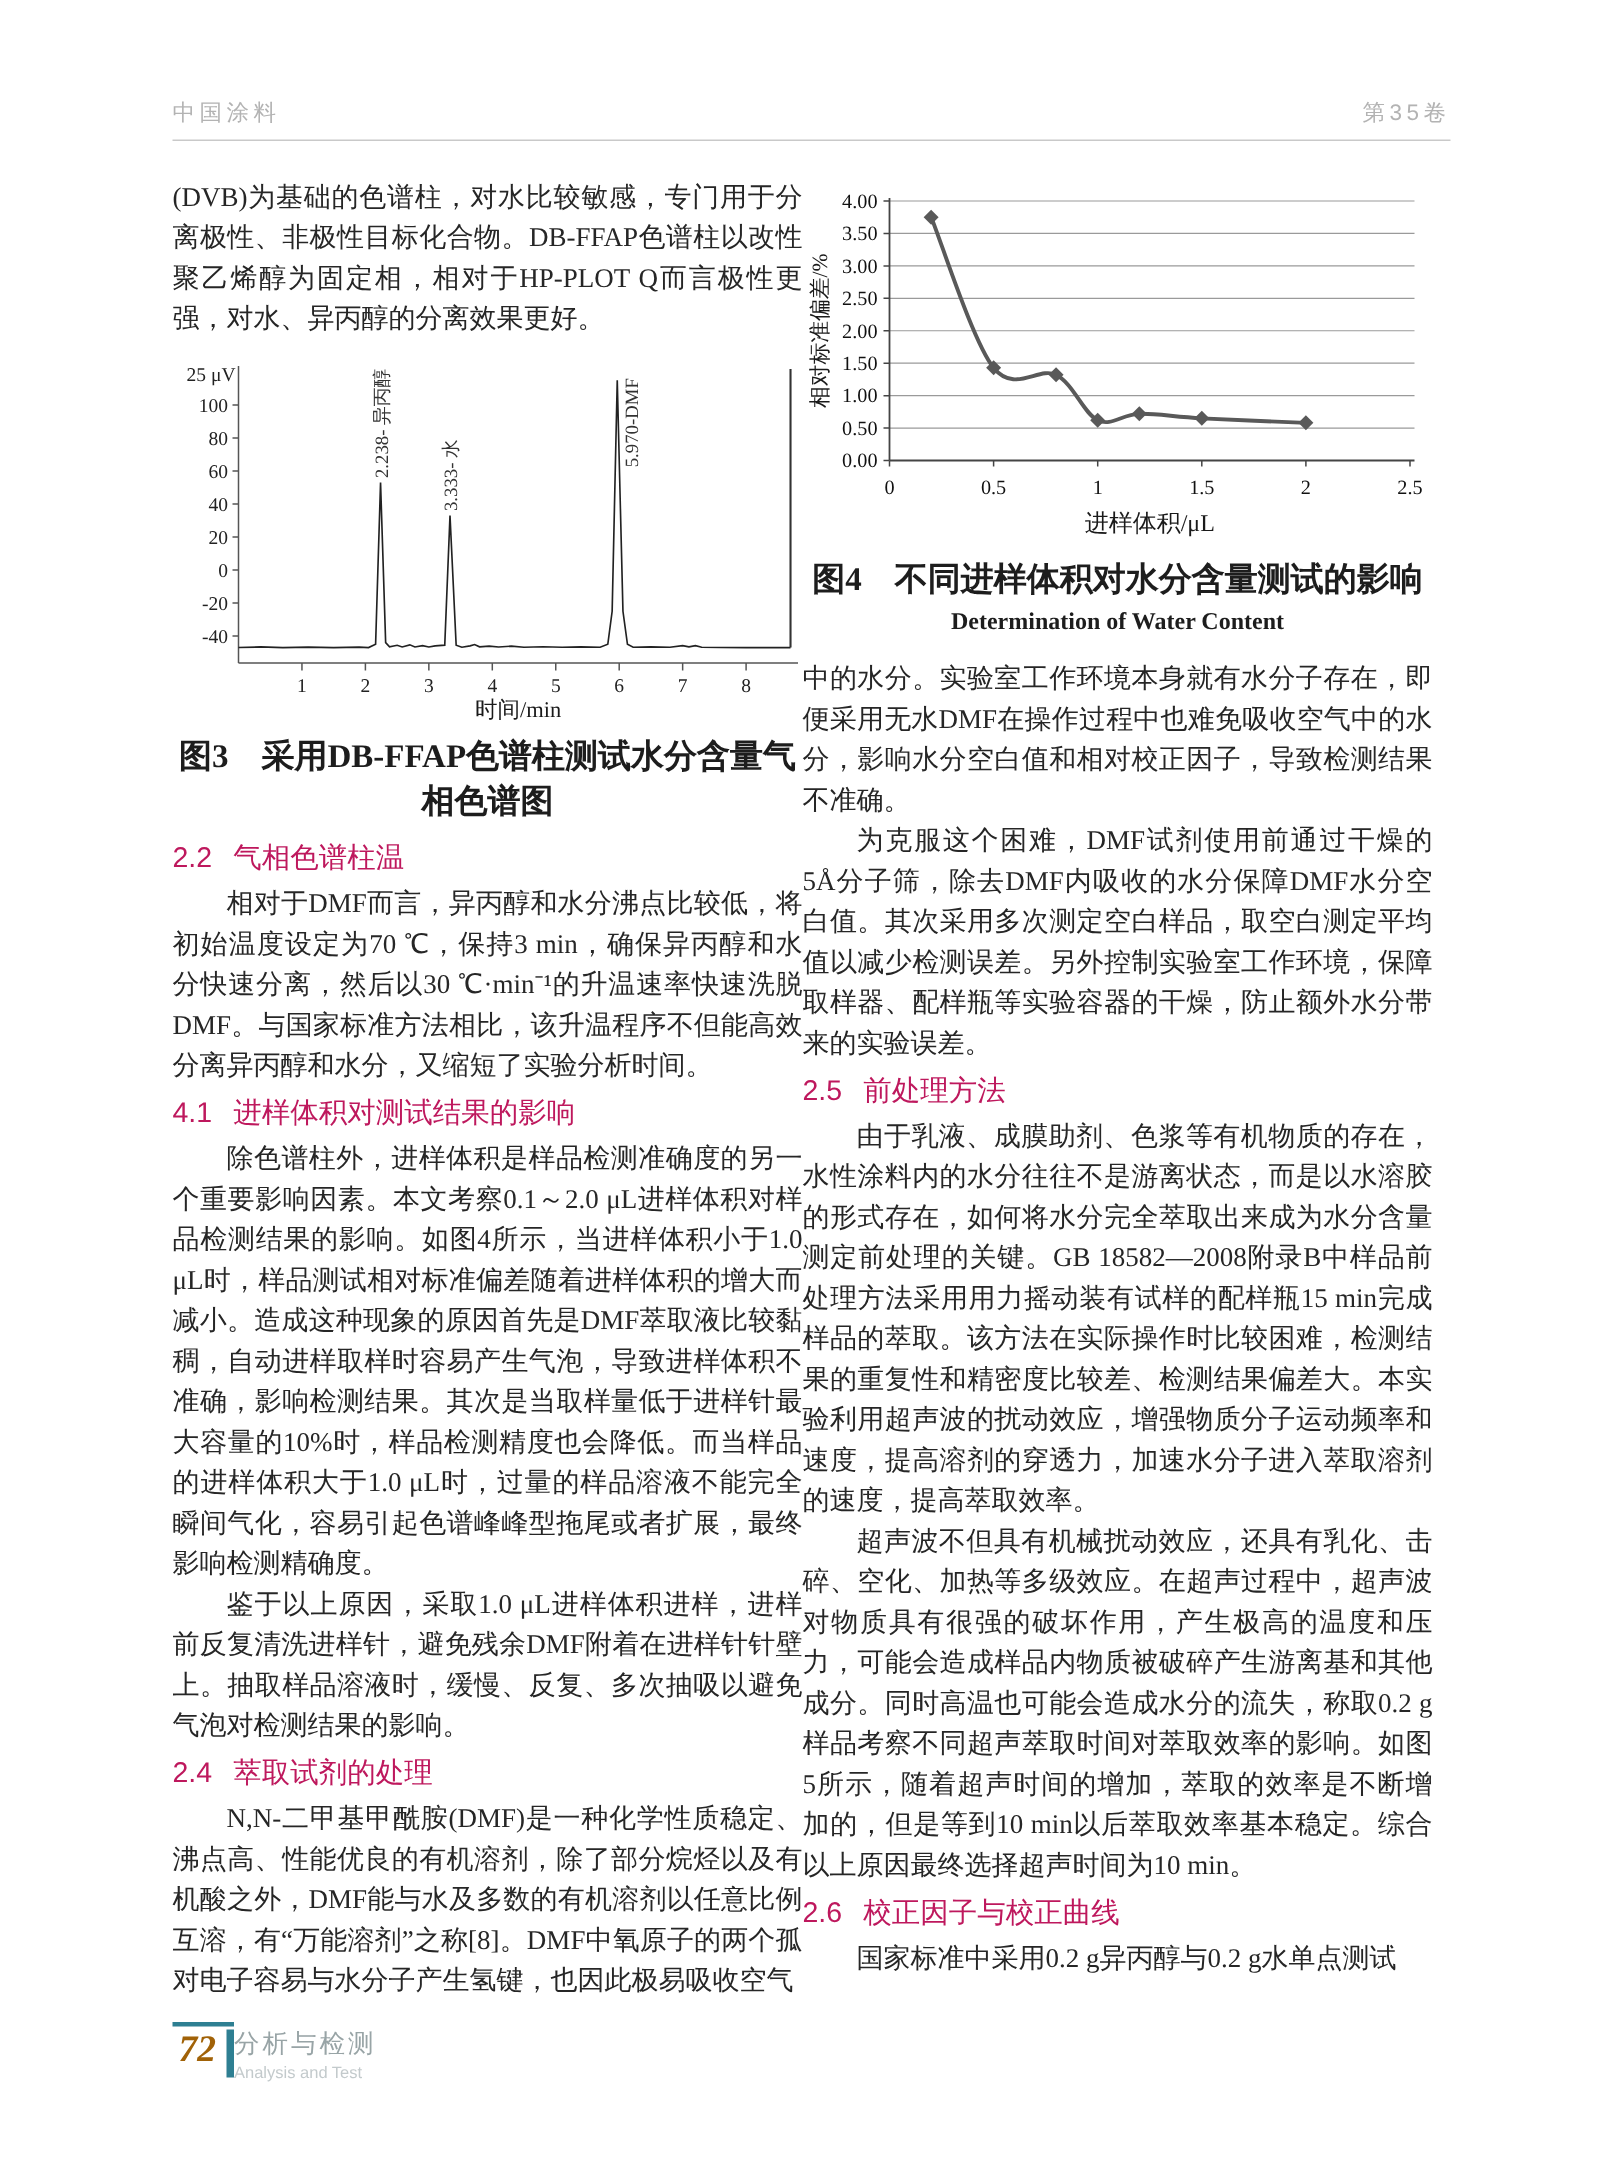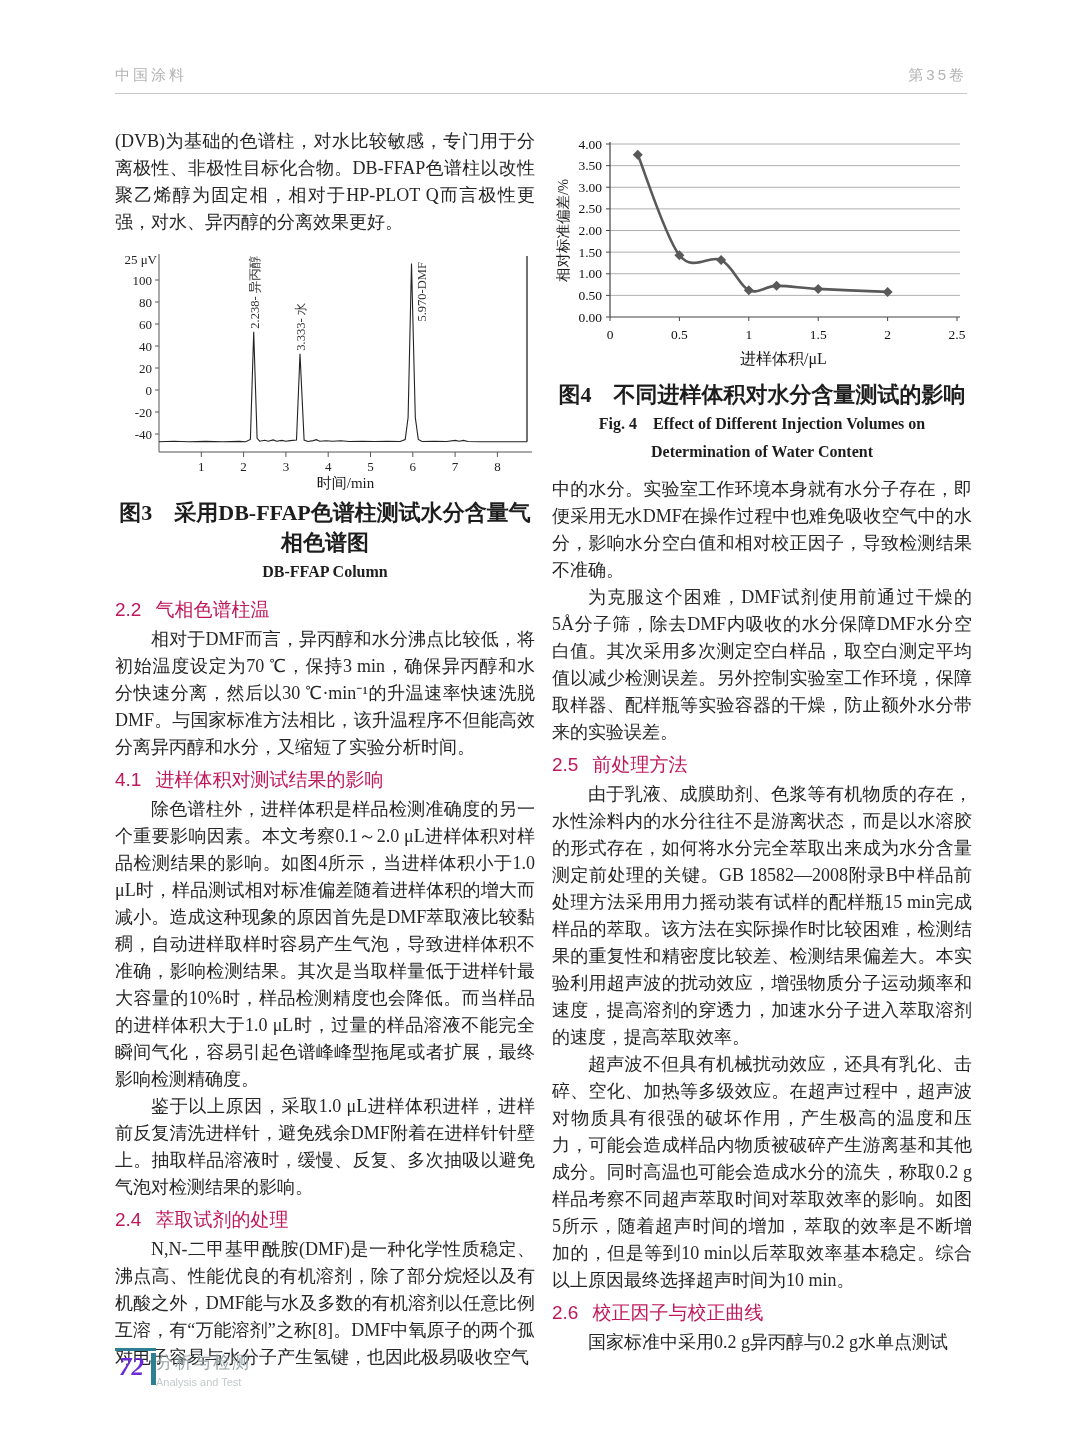--- a/index.html
+++ b/index.html
@@ -4,40 +4,40 @@
 <style>
   * { margin:0; padding:0; box-sizing:border-box; }
   body { background:#ffffff; font-family:"Liberation Serif", serif; }
   .page { position:relative; width:1072px; height:1444px; background:#ffffff; overflow:hidden; }
 
   .header { position:absolute; top:66px; left:115px; right:105px;
             display:flex; justify-content:space-between; align-items:flex-end;
             padding-bottom:8px; border-bottom:1px solid #c9c9c9;
             font-family:"Liberation Sans", sans-serif; font-size:15px; color:#b3b3b3; letter-spacing:3px; }
 
-  .columns { position:absolute; top:128px; left:115px; display:flex; gap:17px; }
+  .columns { position:absolute; top:118px; left:115px; display:flex; }
   .col { width:420px; }
 
   .para { font-size:18px; line-height:27px; color:#262626; text-align:justify; }
   .para.indent { text-indent:2em; }
 
   .sec-head { font-family:"Liberation Sans", sans-serif; color:#be185d; font-size:19px;
               line-height:27px; margin:5px 0 3px 0; }
   .sec-head .sec-num { margin-right:14px; }
 
   .figure { margin:4px 0 2px 0; }
   svg { font-family:"Liberation Serif", serif; }
 
   .caption { text-align:center; font-weight:bold; color:#1d1d1d; margin:2px 0 10px 0; }
   .caption .cap-cn { font-size:22px; line-height:30px; }
   .caption .cap-en { font-size:16px; line-height:28px; }
 
   .footer { position:absolute; left:115px; top:1348px; display:flex; align-items:flex-start; }
   .pageno-box { display:flex; align-items:stretch; border-top:3px solid #2e7f92; padding-top:2px; }
-  .pageno { font-style:italic; font-weight:bold; font-size:25px; color:#6d28d9; padding:0 7px 2px 4px; }
+  .pageno { font-style:italic; font-weight:bold; font-size:25px; color:#a16207; padding:0 7px 2px 4px; }
   .teal-bar { width:5px; background:#2e7f92; min-height:32px; }
   .footer-sec { padding-top:3px; font-family:"Liberation Sans", sans-serif; }
   .sec-cn { font-size:17px; color:#98a4a6; letter-spacing:2px; }
   .sec-en { font-size:11px; color:#c3cacc; margin-top:2px; }
 </style>
 </head>
 <body>
 
 <div class="page">
 
@@ -91,21 +91,20 @@
             <text x="382.4" y="231" text-anchor="middle" font-size="13" fill="#222">8</text>
             <text x="230.5" y="248" text-anchor="middle" font-size="15" fill="#1a1a1a">时间/min</text>
             <path d="M44.0,201.7 L58.8,201.3 L73.6,201.7 L90.5,201.4 L107.4,201.7 L124.4,201.4 L130.7,201.7 L135.4,199.5 L138.7,91.7 L142.1,198.4 L144.7,201.2 L149.8,200.2 L153.1,201.3 L158.2,199.9 L161.6,201.3 L166.7,200.4 L170.9,201.3 L175.1,200.6 L181.5,200.1 L185.0,113.7 L189.1,200.1 L192.9,201.5 L198.4,200.6 L201.4,199.7 L204.7,201.2 L211.1,200.8 L217.4,201.3 L225.9,200.8 L234.3,201.5 L247.0,201.2 L259.7,201.5 L272.4,201.3 L285.1,201.5 L290.2,199.5 L293.1,177.5 L296.5,23.5 L300.3,177.5 L303.3,199.5 L307.1,201.5 L318.9,201.3 L331.6,201.5 L340.1,200.4 L344.3,201.2 L348.6,200.4 L352.8,201.5 L365.5,201.7 L382.4,201.7 L399.3,201.7 L412.0,201.7" fill="none" stroke="#222" stroke-width="1.1"></path>
             <text transform="translate(143.6674,88.7) rotate(-90)" font-size="12.5" fill="#333" text-anchor="start">2.238- 异丙醇</text>
             <text transform="translate(189.9859,110.7) rotate(-90)" font-size="12.5" fill="#333" text-anchor="start">3.333- 水</text>
             <text transform="translate(310.53099999999995,81.5) rotate(-90)" font-size="12.5" fill="#333" text-anchor="start">5.970-DMF</text>
           </svg>
       </div>
       <div class="caption">
         <div class="cap-cn">图3　采用DB-FFAP色谱柱测试水分含量气相色谱图</div>
-        <div class="cap-en">DB-FFAP Column</div>
       </div>
 
       <div class="sec-head">
         <span class="sec-num">2.2</span><span class="sec-title">气相色谱柱温</span>
       </div>
       <p class="para indent">相对于DMF而言，异丙醇和水分沸点比较低，将初始温度设定为70 ℃，保持3 min，确保异丙醇和水分快速分离，然后以30 ℃·min⁻¹的升温速率快速洗脱DMF。与国家标准方法相比，该升温程序不但能高效分离异丙醇和水分，又缩短了实验分析时间。</p>
 
       <div class="sec-head">
         <span class="sec-num">4.1</span><span class="sec-title">进样体积对测试结果的影响</span>
       </div>
@@ -168,21 +167,20 @@
             <path d="M127.4,118.1525 L132.4,123.1525 L127.4,128.1525 L122.4,123.1525 Z" fill="#595959"></path>
             <path d="M169.04000000000002,122.91 L174.04000000000002,127.91 L169.04000000000002,132.91 L164.04000000000002,127.91 Z" fill="#595959"></path>
             <path d="M196.8,153.185 L201.8,158.185 L196.8,163.185 L191.8,158.185 Z" fill="#595959"></path>
             <path d="M224.56,148.86 L229.56,153.86 L224.56,158.86 L219.56,153.86 Z" fill="#595959"></path>
             <path d="M266.2,151.8875 L271.2,156.8875 L266.2,161.8875 L261.2,156.8875 Z" fill="#595959"></path>
             <path d="M335.6,154.915 L340.6,159.915 L335.6,164.915 L330.6,159.915 Z" fill="#595959"></path>
           </svg>
       </div>
       <div class="caption">
         <div class="cap-cn">图4　不同进样体积对水分含量测试的影响</div>
-        <div class="cap-en">Fig. 4　Effect of Different Injection Volumes on</div>
         <div class="cap-en">Determination of Water Content</div>
       </div>
 
       <p class="para" style="margin-top:0;">中的水分。实验室工作环境本身就有水分子存在，即便采用无水DMF在操作过程中也难免吸收空气中的水分，影响水分空白值和相对校正因子，导致检测结果不准确。</p>
       <p class="para indent">为克服这个困难，DMF试剂使用前通过干燥的5Å分子筛，除去DMF内吸收的水分保障DMF水分空白值。其次采用多次测定空白样品，取空白测定平均值以减少检测误差。另外控制实验室工作环境，保障取样器、配样瓶等实验容器的干燥，防止额外水分带来的实验误差。</p>
 
       <div class="sec-head">
         <span class="sec-num">2.5</span><span class="sec-title">前处理方法</span>
       </div>
       <p class="para indent">由于乳液、成膜助剂、色浆等有机物质的存在，水性涂料内的水分往往不是游离状态，而是以水溶胶的形式存在，如何将水分完全萃取出来成为水分含量测定前处理的关键。GB 18582—2008附录B中样品前处理方法采用用力摇动装有试样的配样瓶15 min完成样品的萃取。该方法在实际操作时比较困难，检测结果的重复性和精密度比较差、检测结果偏差大。本实验利用超声波的扰动效应，增强物质分子运动频率和速度，提高溶剂的穿透力，加速水分子进入萃取溶剂的速度，提高萃取效率。</p>

